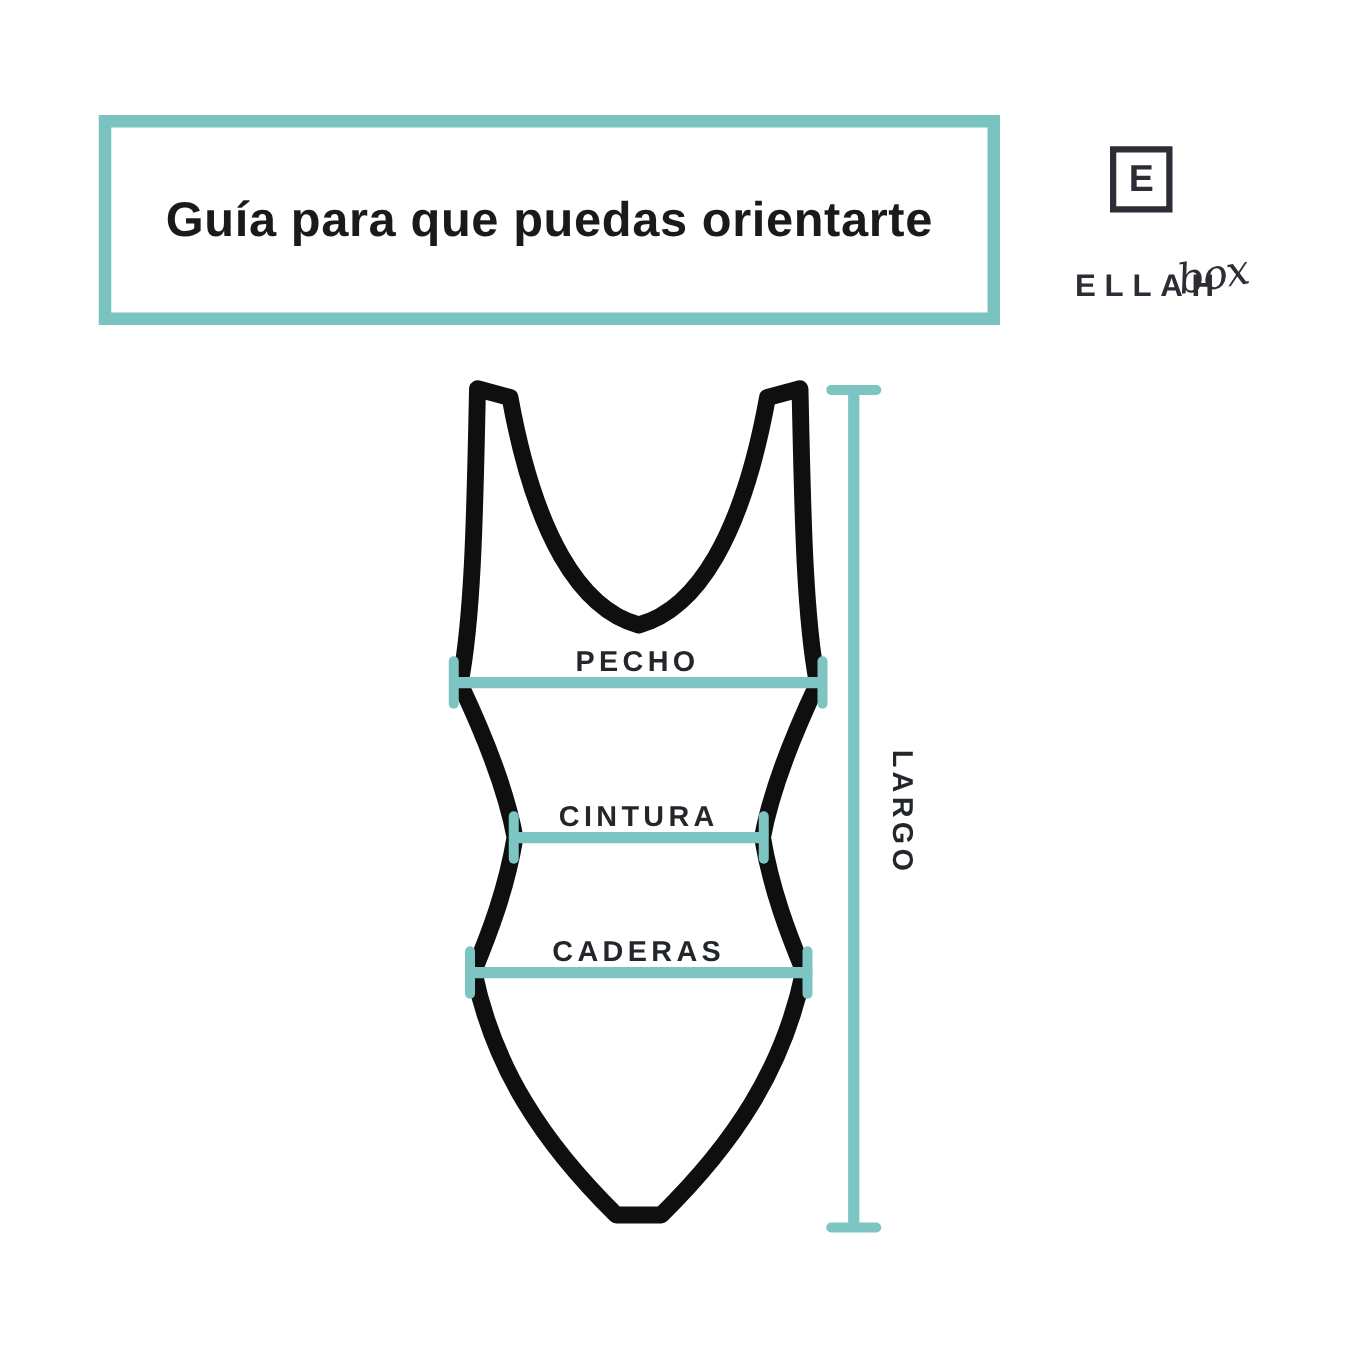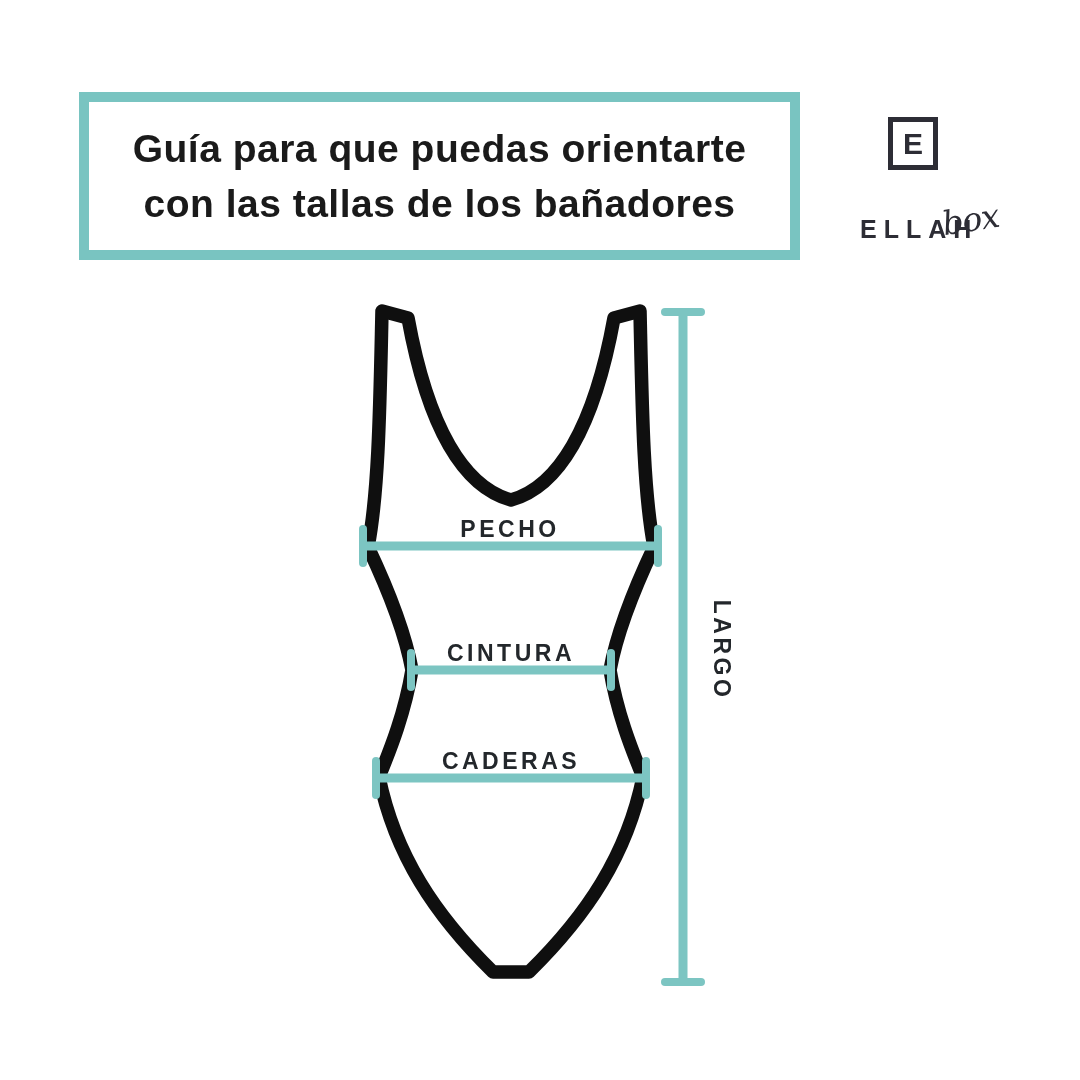--- a/index.html
+++ b/index.html
@@ -93,21 +93,20 @@
     fill:#23272b;
   }
 </style>
 </head>
 <body>
 
 <div id="canvas">
 
   <div class="title-box">
     <div class="title-line">Guía para que puedas orientarte</div>
-    <div class="title-line">con las tallas de los bañadores</div>
   </div>
 
   <div class="logo">
     <div class="logo-monogram-box">
       <span class="logo-monogram">E</span>
     </div>
     <div class="logo-wordmark">ELLAH</div>
     <div class="logo-suffix">box</div>
   </div>
 

